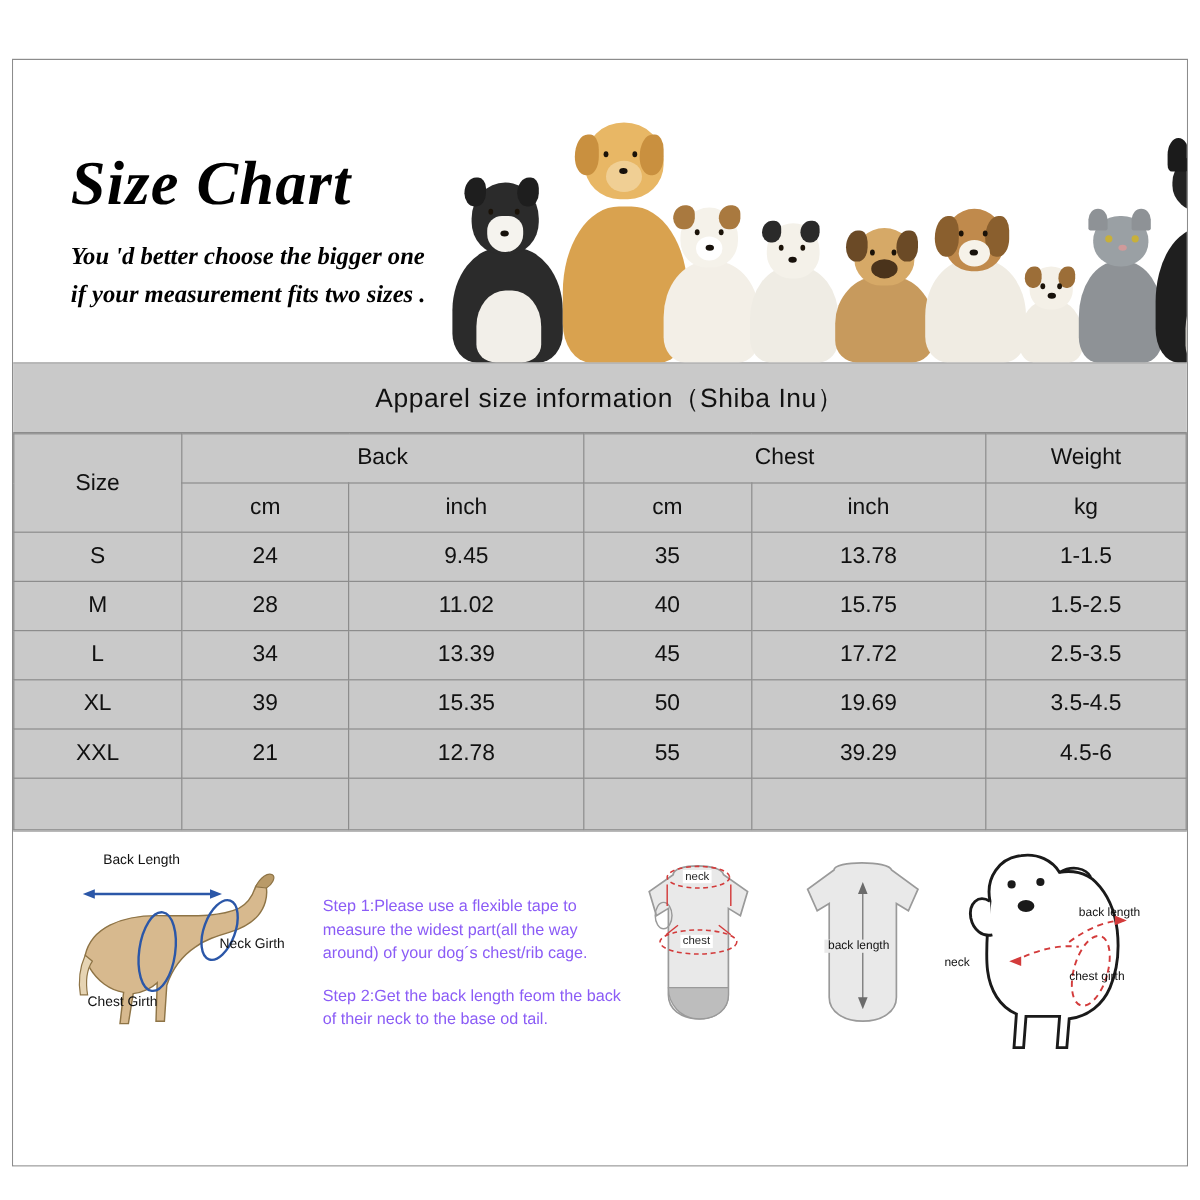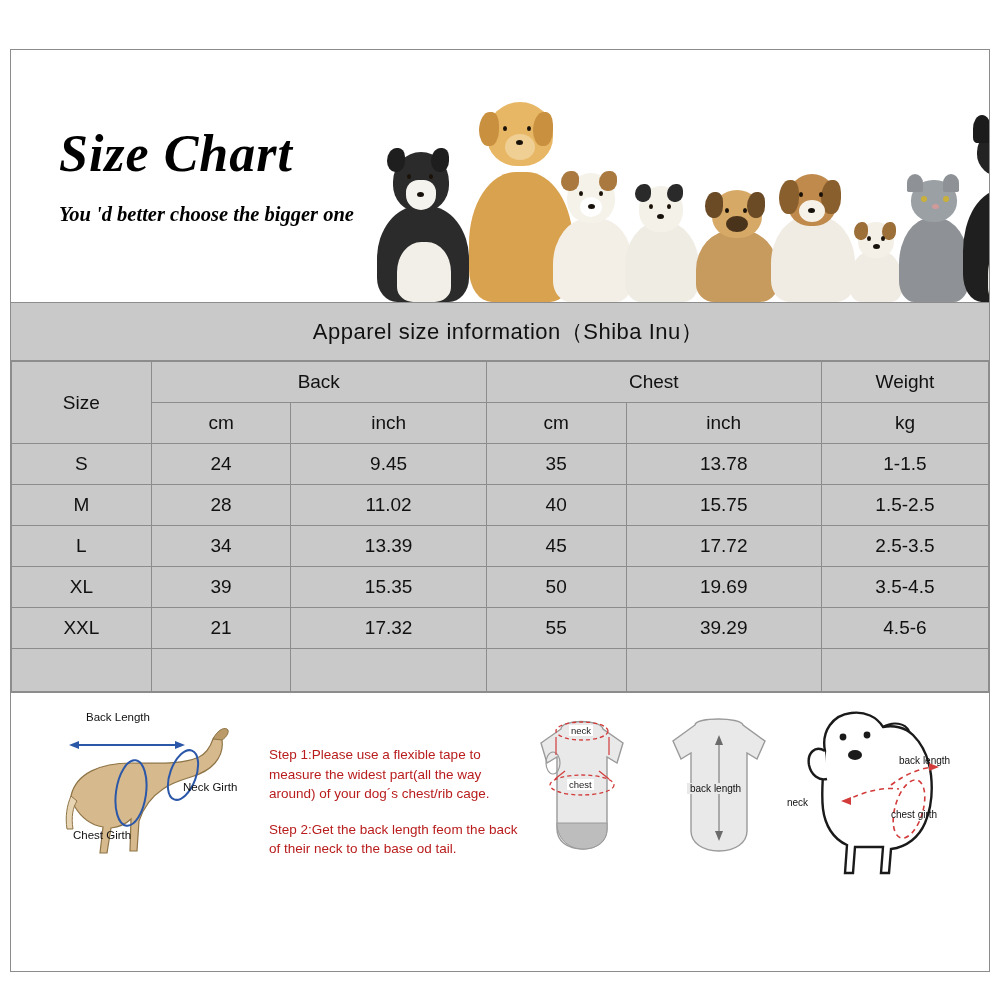--- a/index.html
+++ b/index.html
@@ -151,21 +151,21 @@
     font-size: 18px;
     color: #111;
   }
   .steps {
     position: absolute;
     left: 258px;
     top: 52px;
     width: 258px;
     font-size: 13.5px;
     line-height: 1.45;
-    color: #b91c1c;
+    color: #8b5cf6;
   }
   .steps p { margin: 0 0 16px 0; }
   .footnote {
     position: absolute;
     left: 30px;
     bottom: 18px;
     font-size: 17px;
     color: #111;
   }
 
@@ -214,20 +214,21 @@
 </head>
 <body>
 
 <div class="page">
   <div class="card">
 
     <div class="header">
       <div class="header-text">
         <div class="title">Size Chart</div>
         <div class="subtitle">You 'd better choose the bigger one</div>
+        <div class="subtitle">if your measurement fits two sizes .</div>
       </div>
 
       <div class="pets">
 
         <div class="pet" style="left:10px;width:110px;height:150px;">
           <div class="body" style="width:92px;height:96px;background:#2b2b2b;left:8px;"></div>
           <div class="body" style="width:54px;height:60px;background:#f2efe9;left:28px;border-radius:45% 45% 30% 30%/50% 50% 25% 25%;"></div>
           <div class="head" style="width:56px;height:60px;background:#2b2b2b;left:24px;top:0;"></div>
           <div class="muzzle" style="width:30px;height:30px;background:#f5f3ee;left:37px;top:28px;border-radius:45% 45% 55% 55%;"></div>
           <div class="ear" style="width:18px;height:24px;background:#1e1e1e;left:18px;top:-4px;"></div>
@@ -368,21 +369,21 @@
           <td class="sizecell">XL</td>
           <td>39</td>
           <td>15.35</td>
           <td>50</td>
           <td>19.69</td>
           <td>3.5-4.5</td>
         </tr>
         <tr>
           <td class="sizecell">XXL</td>
           <td>21</td>
-          <td>17.32</td>
+          <td>12.78</td>
           <td>55</td>
           <td>39.29</td>
           <td>4.5-6</td>
         </tr>
         <tr class="empty">
           <td class="sizecell"></td>
           <td></td>
           <td></td>
           <td></td>
           <td></td>

